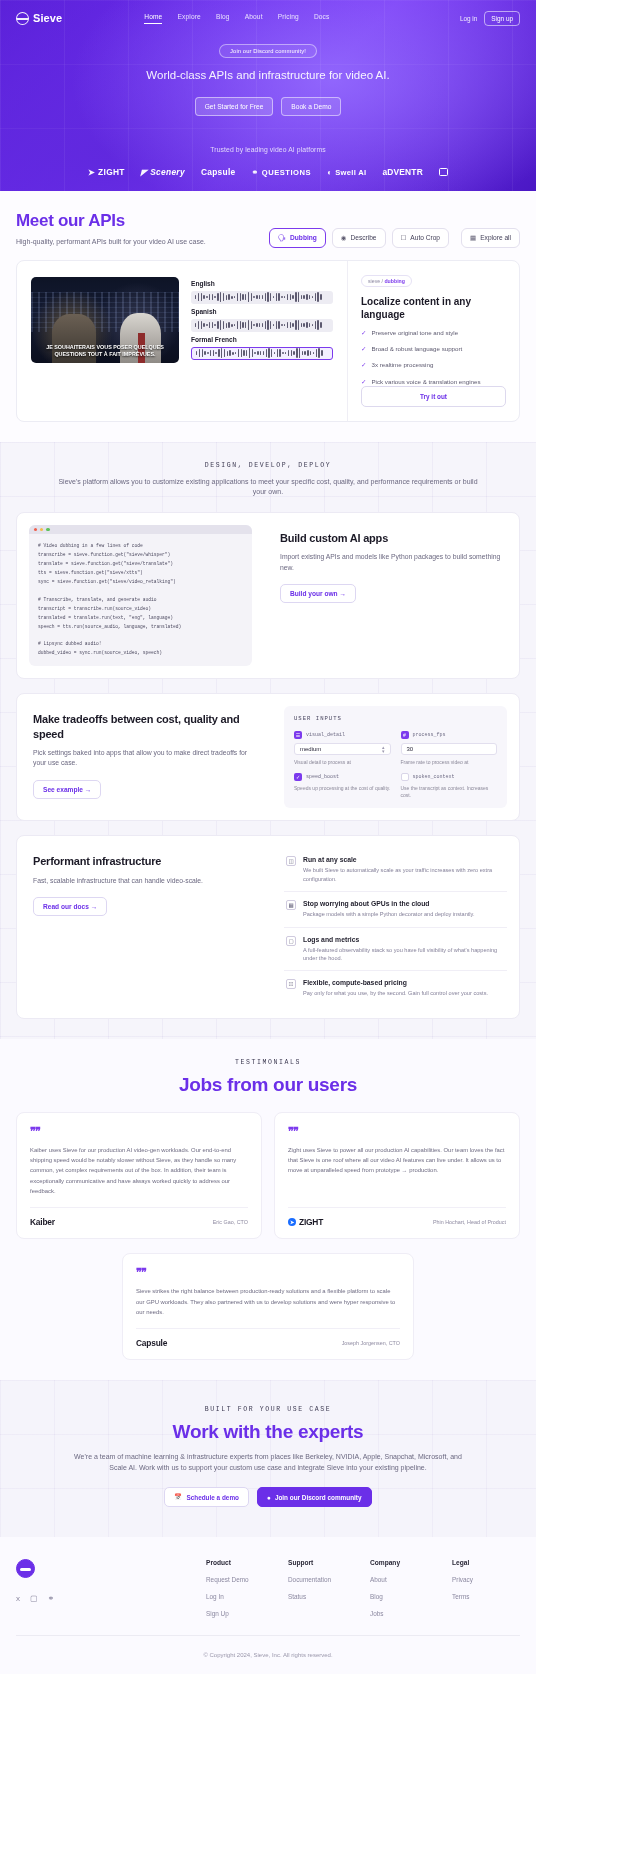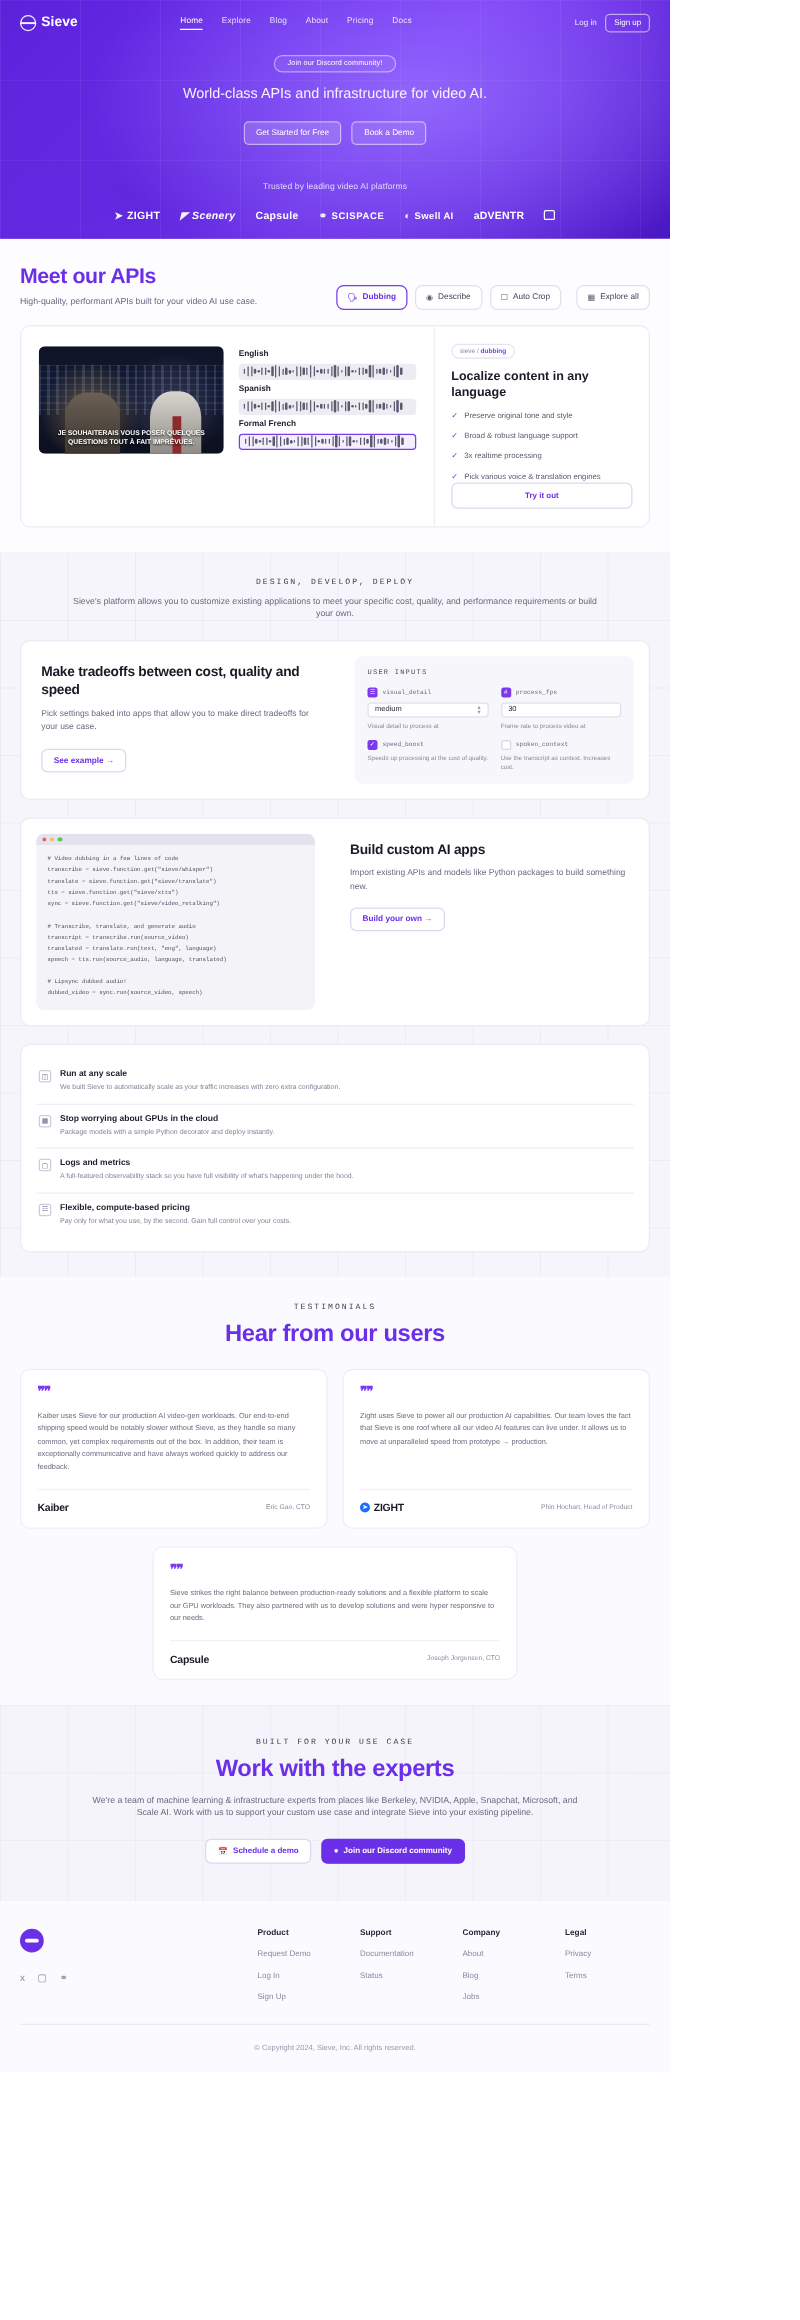--- a/index.html
+++ b/index.html
@@ -358,21 +358,21 @@
       </span>
       <span class="logo scenery">
         <span class="glyph">◤</span>
         <span>Scenery</span>
       </span>
       <span class="logo capsule">
         <span>Capsule</span>
       </span>
       <span class="logo scispace">
         <span class="glyph">⚭</span>
-        <span>SCISPACE</span>
+        <span>QUESTIONS</span>
       </span>
       <span class="logo swell">
         <span class="glyph">◐</span>
         <span>Swell AI</span>
       </span>
       <span class="logo adventr">
         <span>aDVENTR</span>
       </span>
       <span class="logo">
         <span class="logo-box"></span>
@@ -589,76 +589,20 @@
         <div class="tryout">Try it out</div>
       </aside>
     </div>
   </section>
 
   <section class="section sec-grid">
     <div class="eyebrow">DESIGN, DEVELOP, DEPLOY</div>
     <p class="lead dev-sub">Sieve's platform allows you to customize existing applications to meet your specific cost, quality, and performance requirements or build your own.</p>
 
     <div class="panel">
-      <div class="panel-left">
-        <h3>Make tradeoffs between cost, quality and speed</h3>
-        <p class="desc">Pick settings baked into apps that allow you to make direct tradeoffs for your use case.</p>
-        <span class="btn-ghost">See example  →</span>
-      </div>
-      <div class="panel-right">
-        <div class="inputs-box">
-          <div class="inputs-title">USER INPUTS</div>
-          <div class="inputs-grid">
-
-            <div>
-              <div class="inp-head">
-                <span class="sq">☰</span>
-                <span class="inp-name">visual_detail</span>
-              </div>
-              <div class="select">
-                <span>medium</span>
-                <span class="spin">▴<br>▾</span>
-              </div>
-              <div class="hint">Visual detail to process at</div>
-            </div>
-
-            <div>
-              <div class="inp-head">
-                <span class="sq">#</span>
-                <span class="inp-name">process_fps</span>
-              </div>
-              <div class="select">
-                <span>30</span>
-                <span class="spin"></span>
-              </div>
-              <div class="hint">Frame rate to process video at</div>
-            </div>
-
-            <div>
-              <div class="inp-head">
-                <span class="sq">✓</span>
-                <span class="inp-name">speed_boost</span>
-              </div>
-              <div class="hint">Speeds up processing at the cost of quality.</div>
-            </div>
-
-            <div>
-              <div class="inp-head">
-                <span class="sq off"></span>
-                <span class="inp-name">spoken_context</span>
-              </div>
-              <div class="hint">Use the transcript as context. Increases cost.</div>
-            </div>
-
-          </div>
-        </div>
-      </div>
-    </div>
-
-    <div class="panel">
       <div class="panel-right">
         <div class="code-win">
           <div class="code-bar">
             <span class="dot d1"></span>
             <span class="dot d2"></span>
             <span class="dot d3"></span>
           </div>
           <div class="code-body"># Video dubbing in a few lines of code
 transcribe = sieve.function.get("sieve/whisper")
 translate = sieve.function.get("sieve/translate")
@@ -675,20 +619,81 @@
         </div>
       </div>
       <div class="panel-left">
         <h3>Build custom AI apps</h3>
         <p class="desc">Import existing APIs and models like Python packages to build something new.</p>
         <span class="btn-ghost">Build your own  →</span>
       </div>
     </div>
 
     <div class="panel">
+      <div class="panel-left">
+        <h3>Make tradeoffs between cost, quality and speed</h3>
+        <p class="desc">Pick settings baked into apps that allow you to make direct tradeoffs for your use case.</p>
+        <span class="btn-ghost">See example  →</span>
+      </div>
+      <div class="panel-right">
+        <div class="inputs-box">
+          <div class="inputs-title">USER INPUTS</div>
+          <div class="inputs-grid">
+
+            <div>
+              <div class="inp-head">
+                <span class="sq">☰</span>
+                <span class="inp-name">visual_detail</span>
+              </div>
+              <div class="select">
+                <span>medium</span>
+                <span class="spin">▴<br>▾</span>
+              </div>
+              <div class="hint">Visual detail to process at</div>
+            </div>
+
+            <div>
+              <div class="inp-head">
+                <span class="sq">#</span>
+                <span class="inp-name">process_fps</span>
+              </div>
+              <div class="select">
+                <span>30</span>
+                <span class="spin"></span>
+              </div>
+              <div class="hint">Frame rate to process video at</div>
+            </div>
+
+            <div>
+              <div class="inp-head">
+                <span class="sq">✓</span>
+                <span class="inp-name">speed_boost</span>
+              </div>
+              <div class="hint">Speeds up processing at the cost of quality.</div>
+            </div>
+
+            <div>
+              <div class="inp-head">
+                <span class="sq off"></span>
+                <span class="inp-name">spoken_context</span>
+              </div>
+              <div class="hint">Use the transcript as context. Increases cost.</div>
+            </div>
+
+          </div>
+        </div>
+      </div>
+    </div>
+
+    <div class="panel">
+      <div class="panel-left">
+        <h3>Performant infrastructure</h3>
+        <p class="desc">Fast, scalable infrastructure that can handle video-scale.</p>
+        <span class="btn-ghost">Read our docs  →</span>
+      </div>
       <div class="panel-right">
         <div class="perf-list">
           <div class="perf-item">
             <span class="perf-ic">◫</span>
             <div>
               <div class="perf-h">Run at any scale</div>
               <div class="perf-p">We built Sieve to automatically scale as your traffic increases with zero extra configuration.</div>
             </div>
           </div>
           <div class="perf-item">
@@ -712,21 +717,21 @@
               <div class="perf-p">Pay only for what you use, by the second. Gain full control over your costs.</div>
             </div>
           </div>
         </div>
       </div>
     </div>
   </section>
 
   <section class="section sec-testimonials">
     <div class="eyebrow">TESTIMONIALS</div>
-    <h2 class="h2-purple t-title" style="font-size:19px">Hear from our users</h2>
+    <h2 class="h2-purple t-title" style="font-size:19px">Jobs from our users</h2>
 
     <div class="t-row">
       <div class="t-card">
         <div class="quote-ic">❞❞</div>
         <div class="t-body">Kaiber uses Sieve for our production AI video-gen workloads. Our end-to-end shipping speed would be notably slower without Sieve, as they handle so many common, yet complex requirements out of the box. In addition, their team is exceptionally communicative and have always worked quickly to address our feedback.</div>
         <div class="t-foot">
           <span class="t-logo">Kaiber</span>
           <span class="t-who">Eric Gao, CTO</span>
         </div>
       </div>

